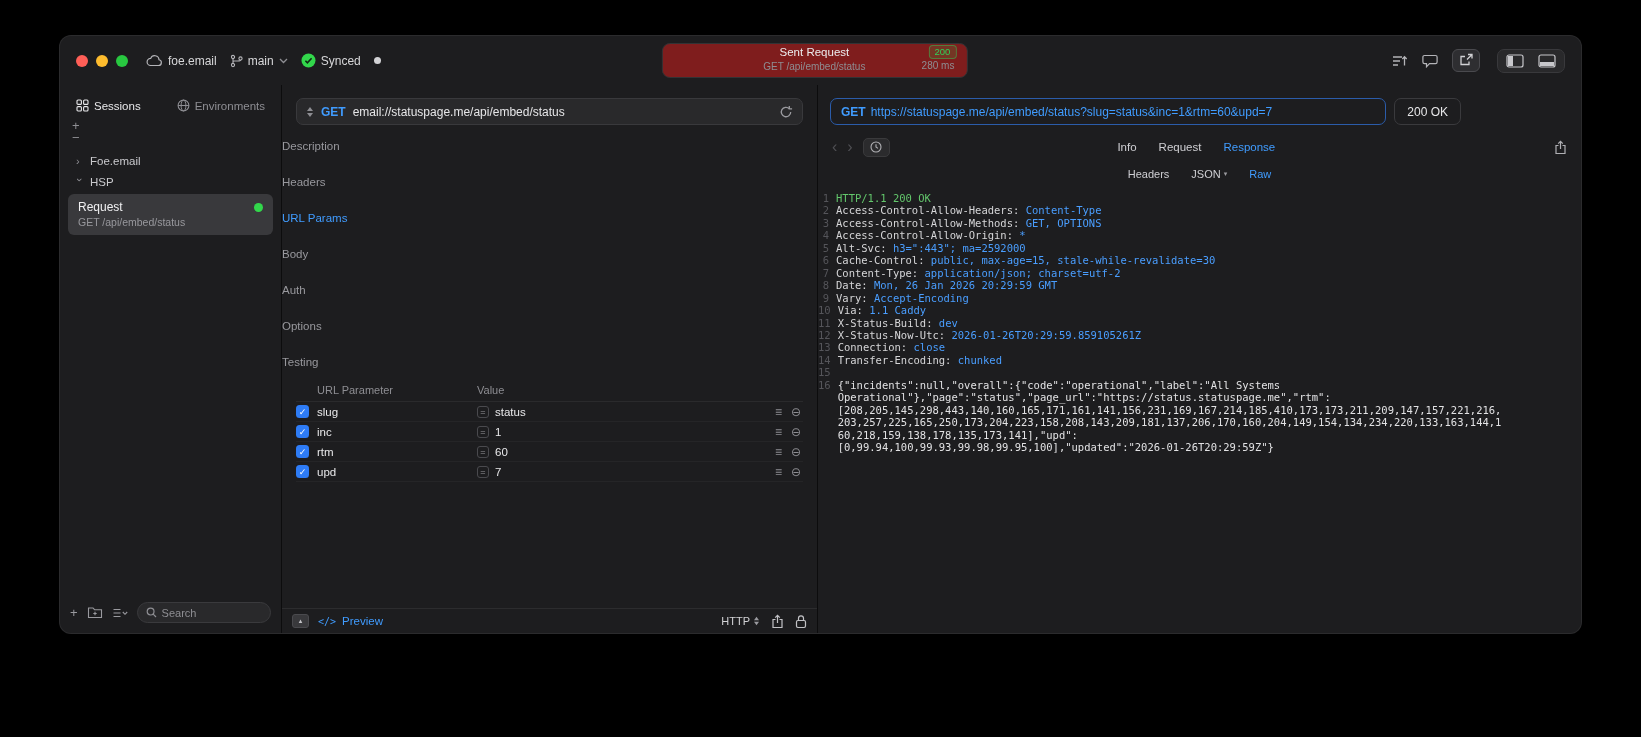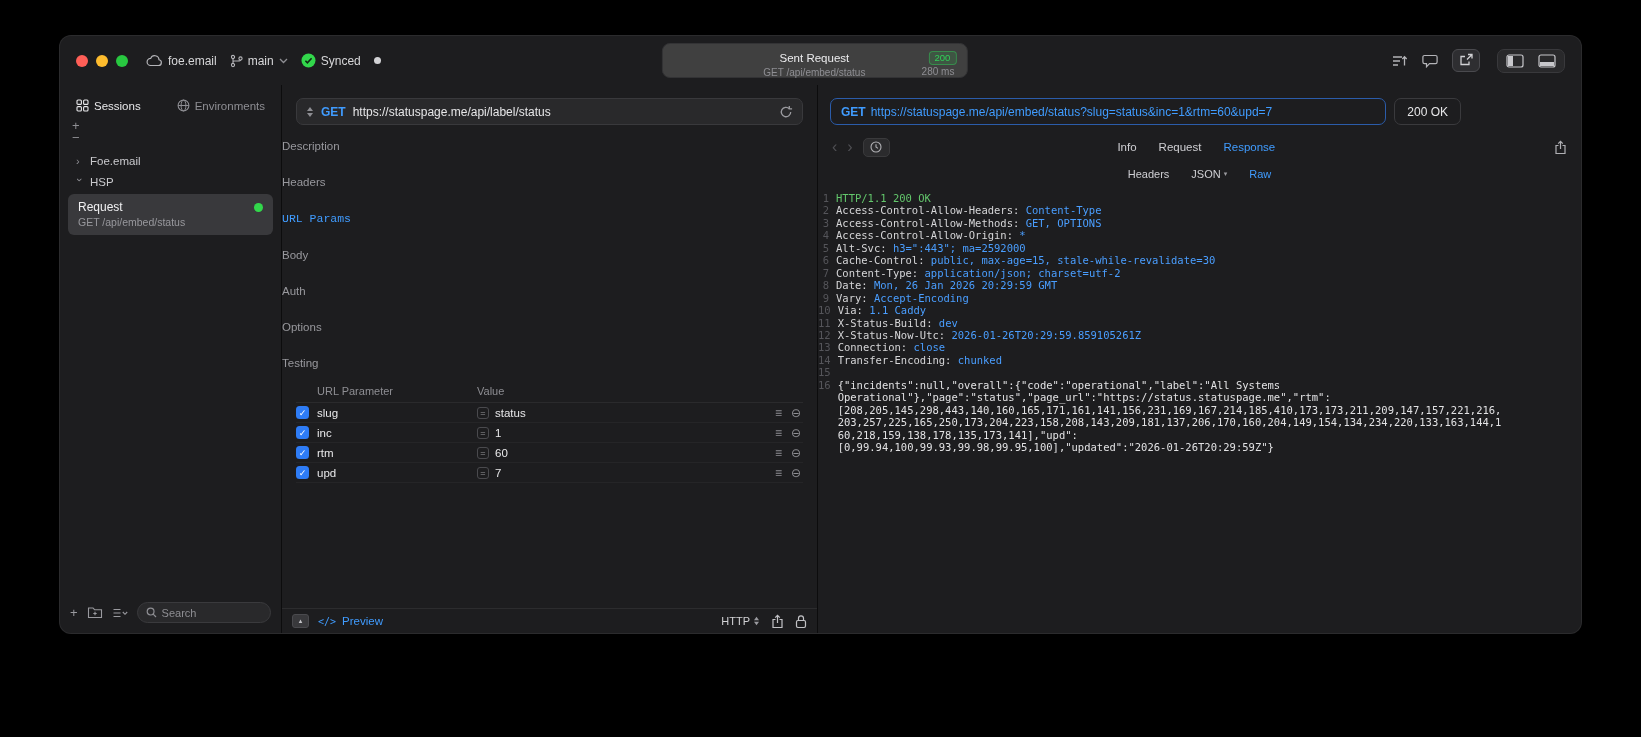--- a/index.html
+++ b/index.html
@@ -11,22 +11,22 @@
 
   
   .titlebar { flex:0 0 49px; position:relative; display:flex; align-items:center; padding:0 16px; }
   .traffic { display:flex; gap:8px; margin-right:18px; }
   .light { width:12px; height:12px; border-radius:50%; }
   .l-red{background:#ff5f57;} .l-yellow{background:#febc2e;} .l-green{background:#28c840;}
   .tb-item { display:flex; align-items:center; gap:5px; margin-right:13px; color:#d6d6d8; font-size:12px; }
   .tb-item .sub { color:#8e8e93; }
   .tb-dot { width:7px; height:7px; border-radius:50%; background:#d2d2d5; }
   .tb-center { position:absolute; left:50%; top:7px; transform:translateX(-52%);
-               width:306px; height:35px; background:#404040; border:1px solid #333335;
-               border-radius:8px; padding:6px 8px; }
+               width:306px; height:35px; background:#7f1d1d; border:1px solid #333335;
+               border-radius:8px; padding:0 8px; }
   .tbc-row { position:relative; height:15px; display:flex; align-items:center; justify-content:center; }
   .tbc-title { font-size:11.5px; color:#ececee; }
   .tbc-sub { font-size:10px; color:#8e8e93; }
   .tbc-badge { position:absolute; right:2px; top:1px; font-size:9.5px; color:#30d158;
                background:rgba(48,209,88,.14); border:1px solid rgba(48,209,88,.45);
                border-radius:4px; padding:0 5px; line-height:12px; }
   .tbc-ms { position:absolute; right:4px; top:1px; font-size:10px; color:#8e8e93; }
   .tb-right { margin-left:auto; display:flex; align-items:center; gap:13px; }
   .tb-icon { color:#b4b4b8; display:flex; align-items:center; }
   .tb-icon.boxed { border:1px solid #4a4a4e; background:#2e2e31; border-radius:6px; padding:3px 5px; }
@@ -64,21 +64,21 @@
   .search-pill input::placeholder { color:#8e8e93; }
 
   
   .url-bar { margin:13px 14px 0; height:27px; background:#29292b; border:1px solid #39393c;
              border-radius:7px; display:flex; align-items:center; gap:7px; padding:0 9px; }
   .stepper { display:flex; flex-direction:column; gap:1px; }
   .method { color:#409cff; font-weight:bold; font-size:12px; }
   .url-text { flex:1; color:#e6e6e8; font-size:12px; white-space:nowrap; overflow:hidden; }
   .req-tabs { display:flex; justify-content:center; gap:24px; padding:15px 0 11px; font-size:11.5px;
               color:#98989d;flex-direction:column; }
-  .req-tab.active { color:#409cff;font-family:Liberation Mono, monospace; }
+  .req-tab.active { color:#409cff; }
   .params { margin:0 14px; font-size:11.5px; }
   .p-head { display:flex; color:#8e8e93; font-size:11px; padding:5px 0 5px; border-bottom:1px solid #2a2a2c; }
   .p-head .h-name { width:181px; padding-left:21px; }
   .p-row { display:flex; align-items:center; height:20px; border-bottom:1px solid #252527; }
   .cbx { width:13px; height:13px; border-radius:3.5px; background:#2e7cf6; color:#fff; font-size:9px;
          display:flex; align-items:center; justify-content:center; margin-right:8px; }
   .p-name { width:160px; color:#e8e8ea; }
   .p-val { flex:1; display:flex; align-items:center; gap:6px; min-width:0; }
   .eqchip { width:12px; height:12px; border:1px solid #4a4a4e; border-radius:3px; color:#9a9a9f;
             font-size:9px; display:flex; align-items:center; justify-content:center; }
@@ -301,21 +301,21 @@
 
     <section class="req">
       <div class="url-bar">
         <span class="stepper">
           <svg width="8" height="12" viewBox="0 0 8 12">
               <path d="M4 1 L7 5 H1 Z" fill="#8e8e93"></path>
               <path d="M1 7 H7 L4 11 Z" fill="#8e8e93"></path>
             </svg>
         </span>
         <span class="method">GET</span>
-        <span class="url-text">https://statuspage.me/api/label/status</span>
+        <span class="url-text">email://statuspage.me/api/embed/status</span>
         <span>
           <svg width="14" height="14" viewBox="0 0 14 14">
               <path d="M11.7 7 a4.7 4.7 0 1 1 -1.4-3.33" fill="none" stroke="#9a9a9f" stroke-width="1.3"></path>
               <path d="M10.3 1 v2.8 h2.8" fill="none" stroke="#9a9a9f" stroke-width="1.3"></path>
             </svg>
         </span>
       </div>
 
       <div class="req-tabs">
           <div class="req-tab">Description</div>

